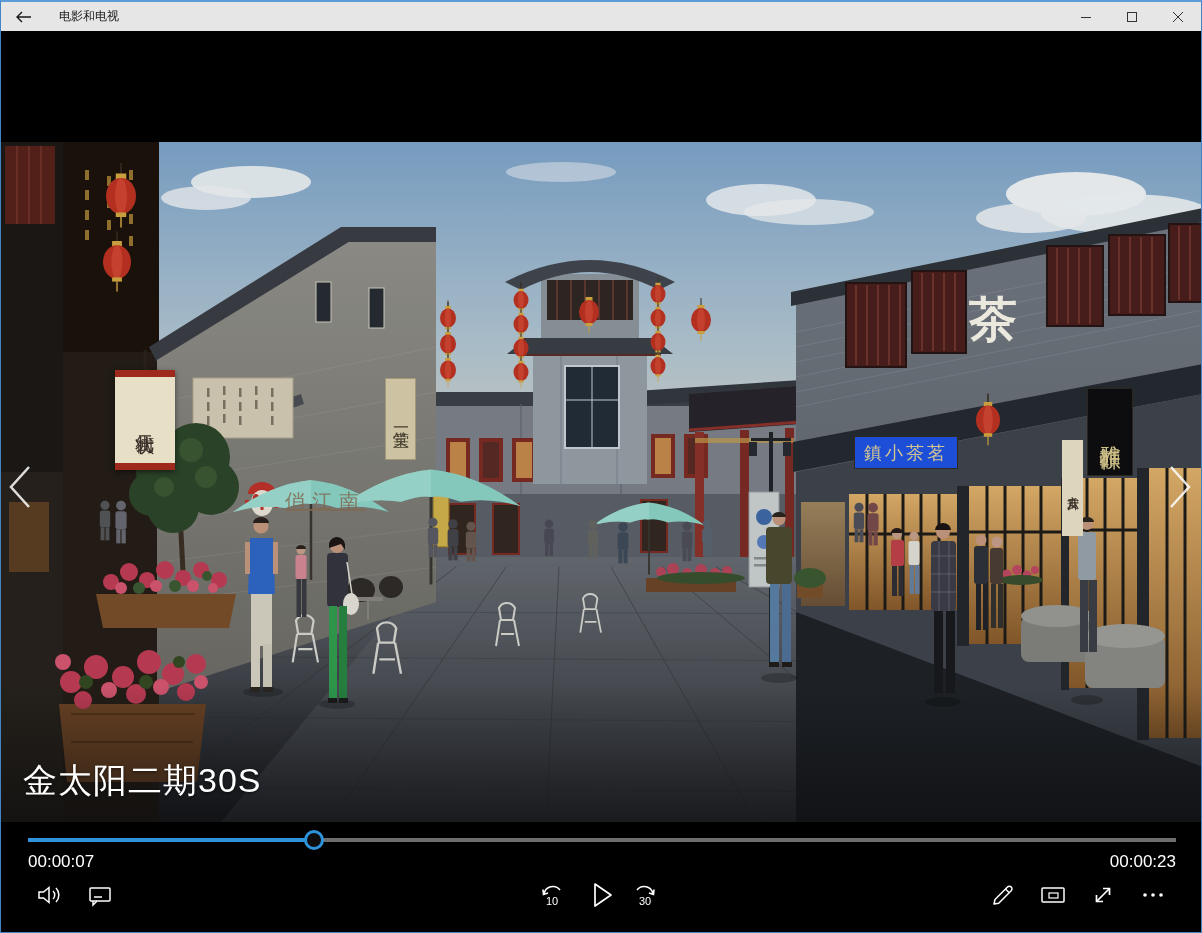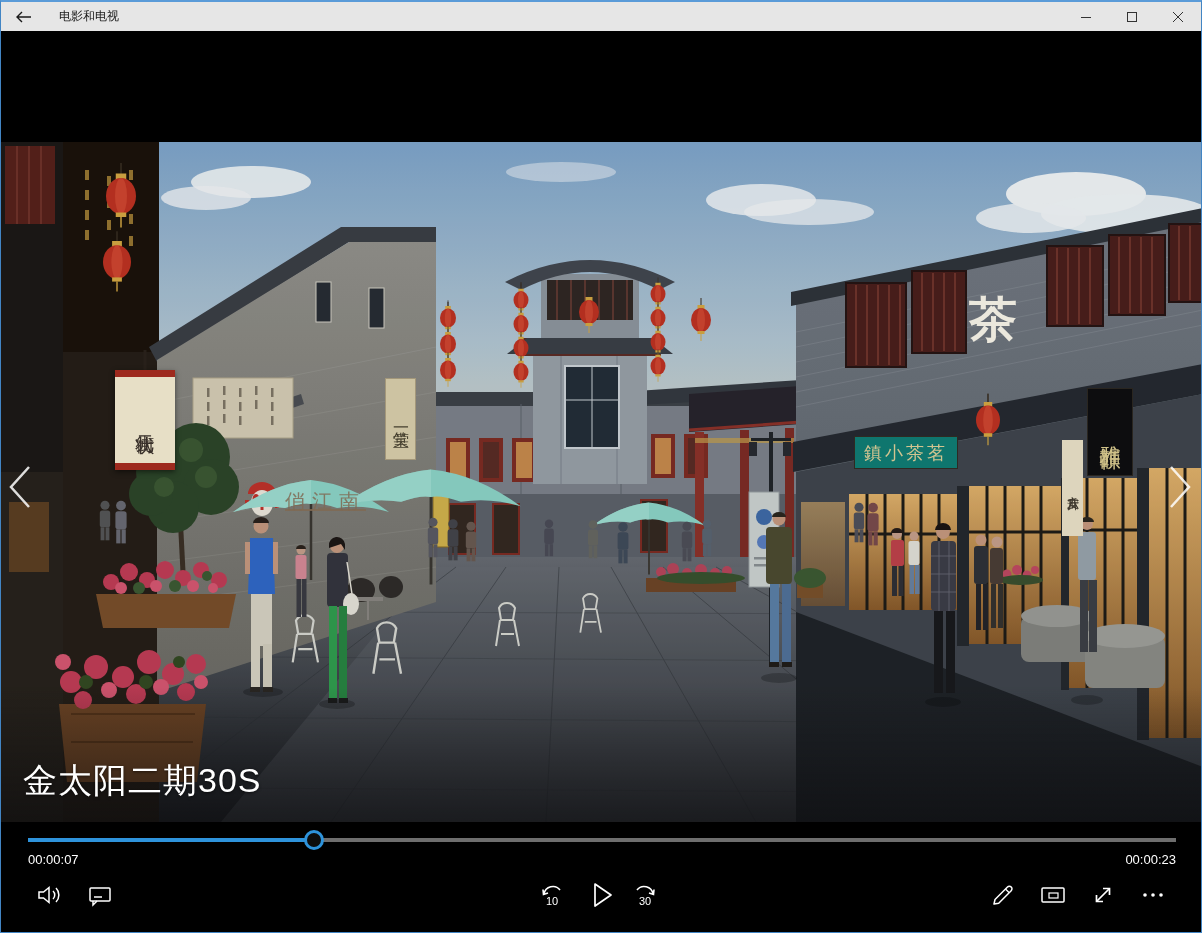--- a/index.html
+++ b/index.html
@@ -13,35 +13,35 @@
   .win-controls { position:absolute; right:0; top:0; height:29px; display:flex; }
   .win-btn { width:46px; height:29px; border:none; background:transparent; display:flex; align-items:center; justify-content:center; cursor:pointer; }
   .win-btn svg { display:block; }
   
   .video-area { position:absolute; top:31px; left:0; right:0; bottom:0; background:#000; }
   .video-frame { position:absolute; top:109px; left:0; width:1202px; height:680px; }
   .video-frame svg.scene { position:absolute; top:0; left:0; }
   .overlay { position:absolute; pointer-events:none; }
   .sign-tea { left:968px; top:146px; font-size:48px; font-weight:bold; color:#ebe8dd; font-family:"Liberation Serif", serif; }
   .plaque { display:flex; align-items:center; justify-content:center; }
-  .sign-zhen { left:853px; top:294px; width:104px; height:33px; background:#0f766e; border:1px solid #2e2a22; color:#d2c490; font-size:18px; letter-spacing:3px; }
+  .sign-zhen { left:853px; top:294px; width:104px; height:33px; background:#1d4ed8; border:1px solid #2e2a22; color:#d2c490; font-size:18px; letter-spacing:3px; }
   .sign-yayun { left:1086px; top:246px; width:46px; height:88px; background:#0d0d0f; border:1px solid #2a2620; color:#cfc188; writing-mode:vertical-rl; text-orientation:upright; font-size:21px; letter-spacing:2px; }
   .sign-liuan { left:1061px; top:298px; width:21px; height:96px; background:#ddd5bd; color:#3c362c; writing-mode:vertical-rl; text-orientation:upright; font-size:12px; letter-spacing:1px; }
   .sign-yixiao { left:384px; top:236px; width:31px; height:82px; background:#cdc3a2; border:1px solid #a3977a; color:#46402f; writing-mode:vertical-rl; text-orientation:upright; font-size:16px; }
   .sign-zhuangyuan { left:114px; top:228px; width:60px; height:100px; background:#e7dfc6; border-top:7px solid #9e2a1e; border-bottom:7px solid #9e2a1e; color:#39302a; writing-mode:vertical-rl; text-orientation:upright; font-size:19px; box-shadow:0 2px 5px rgba(0,0,0,.5); }
   .logo-qiao { left:284px; top:346px; font-size:20px; color:rgba(128,106,84,.85); letter-spacing:7px;text-decoration:underline; }
   .caption { position:absolute; left:22px; top:717px; font-size:34px; color:#fff; text-shadow:0 1px 3px rgba(0,0,0,.6); letter-spacing:1px;margin-top:8px; }
   .nav-btn { position:absolute; top:427px; width:34px; height:56px; background:transparent; border:none; cursor:pointer; padding:0; }
   .nav-prev { left:2px; } .nav-next { right:4px; }
   
   .seekbar { position:absolute; left:27px; right:25px; top:797px; height:20px; cursor:pointer; }
   .seek-track { position:absolute; left:0; right:0; top:8px; height:4px; background:#6e6e6e; }
   .seek-fill { position:absolute; left:0; top:8px; height:4px; background:#2e93db; }
   .seek-handle { position:absolute; top:0; width:20px; height:20px; margin-left:-10px; border-radius:50%; border:3px solid #2e93db; background:#0d0d0d; }
-  .time { position:absolute; top:819px; font-size:13px; color:#fff; }
+  .time { position:absolute; top:819px; font-size:17px; color:#fff; }
   .time-left { left:27px; } .time-right { right:25px; }
   .ctl-btn { position:absolute; top:838px; width:48px; height:48px; background:transparent; border:none; cursor:pointer; display:flex; align-items:center; justify-content:center; padding:0; }
   .ctl-btn svg { display:block; }
   .b-volume{left:25px;} .b-cc{left:75px;}
   .b-skipback{left:527px;} .b-play{left:577px;} .b-skipfwd{left:620px;}
   .b-edit{left:978px;} .b-mini{left:1028px;} .b-fs{left:1078px;} .b-more{left:1128px;}
 </style>
 </head>
 <body>
 

